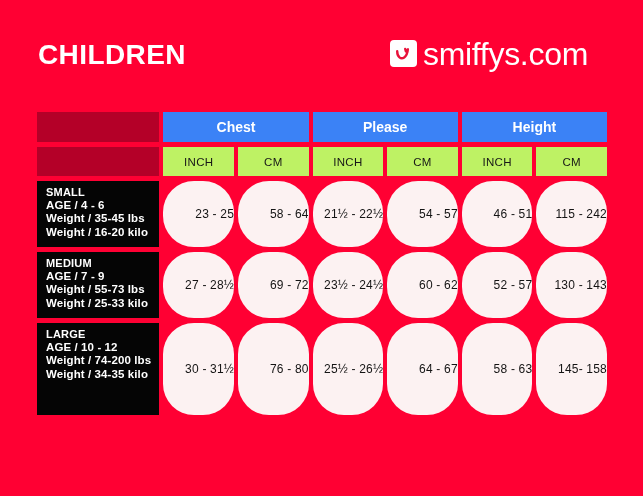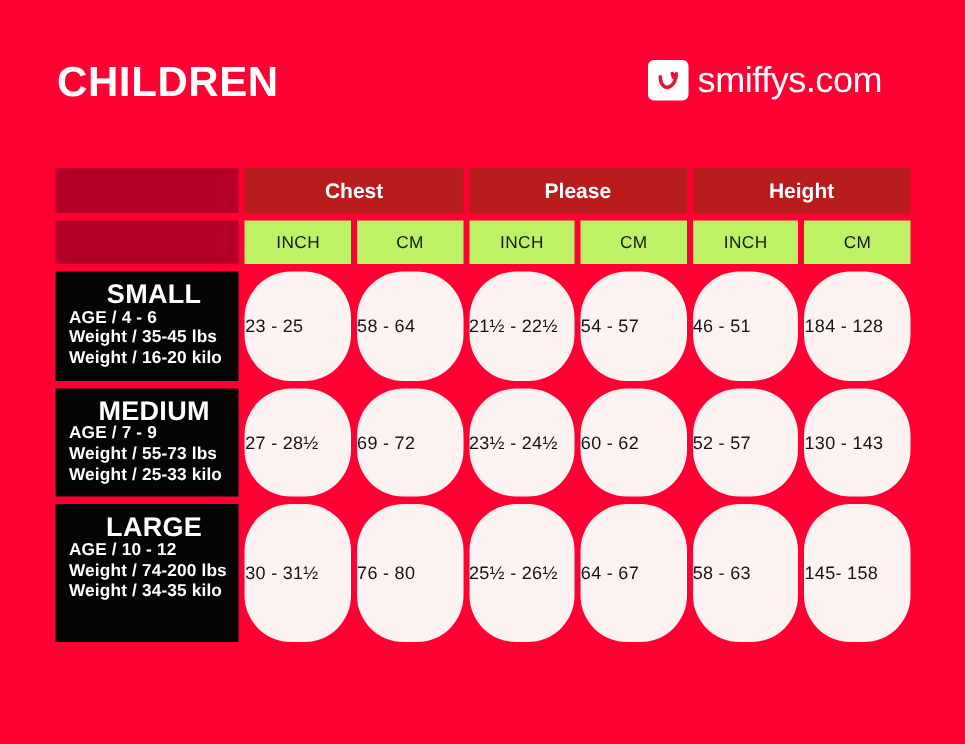--- a/index.html
+++ b/index.html
@@ -48,41 +48,41 @@
     height: 27px;
     background: #FFFFFF;
     border-radius: 4px;
     display: flex;
     align-items: center;
     justify-content: center;
     flex: none;
   }
   .brand-name {
     color: #FFFFFF;
-    font-size: 24px;
+    font-size: 32px;
     font-weight: normal;
     letter-spacing: -0.3px;
     line-height: 1;
   }
 
   
   .size-table {
     position: absolute;
     left: 33px;
     top: 107px;
     width: 578px;
     border-collapse: separate;
     border-spacing: 4px 5px;
     table-layout: fixed;
   }
   .size-table col.col-label { width: 118px; }
   .size-table col.col-data  { width: 68px;  }
 
   .th-group {
-    background: #b91c1c;
+    background: #3b82f6;
     color: #FFFFFF;
     font-size: 14px;
     font-weight: bold;
     text-align: center;
     height: 30px;
     padding: 0;
   }
   .th-corner {
     background: #B40028;
     padding: 0;
@@ -100,38 +100,37 @@
   }
 
   .size-cell {
     background: #050505;
     color: #FFFFFF;
     padding: 6px 0 7px 9px;
     vertical-align: top;
     text-align: left;
   }
   .size-name {
-    font-size: 18px;
+    font-size: 11px;
     font-weight: bold;
     line-height: 1.05;
     letter-spacing: 0.2px;
-    text-align: center;
   }
   .size-detail {
     font-size: 11.5px;
     font-weight: bold;
     line-height: 1.18;
     letter-spacing: 0.1px;
   }
 
   .data-cell {
     background: #FCF2F2;
     color: #141414;
     font-size: 12px;
-    text-align: left;
+    text-align: right;
     vertical-align: middle;
     padding: 0;
     letter-spacing: 0.2px;
     border-radius: 31px;
   }
   tr.row-small  .data-cell { height: 66px; }
   tr.row-medium .data-cell { height: 66px; }
   tr.row-large  .data-cell { height: 92px; }
 
   
@@ -195,21 +194,21 @@
         <div class="size-name">SMALL</div>
         <div class="size-detail">AGE / 4 - 6</div>
         <div class="size-detail">Weight / 35-45 lbs</div>
         <div class="size-detail">Weight / 16-20 kilo</div>
       </td>
       <td class="data-cell">23 - 25</td>
       <td class="data-cell">58 - 64</td>
       <td class="data-cell">21½ - 22½</td>
       <td class="data-cell">54 - 57</td>
       <td class="data-cell">46 - 51</td>
-      <td class="data-cell">184 - 128</td>
+      <td class="data-cell">115 - 242</td>
     </tr>
     <tr class="row-medium">
       <td class="size-cell">
         <div class="size-name">MEDIUM</div>
         <div class="size-detail">AGE / 7 - 9</div>
         <div class="size-detail">Weight / 55-73 lbs</div>
         <div class="size-detail">Weight / 25-33 kilo</div>
       </td>
       <td class="data-cell">27 - 28½</td>
       <td class="data-cell">69 - 72</td>

